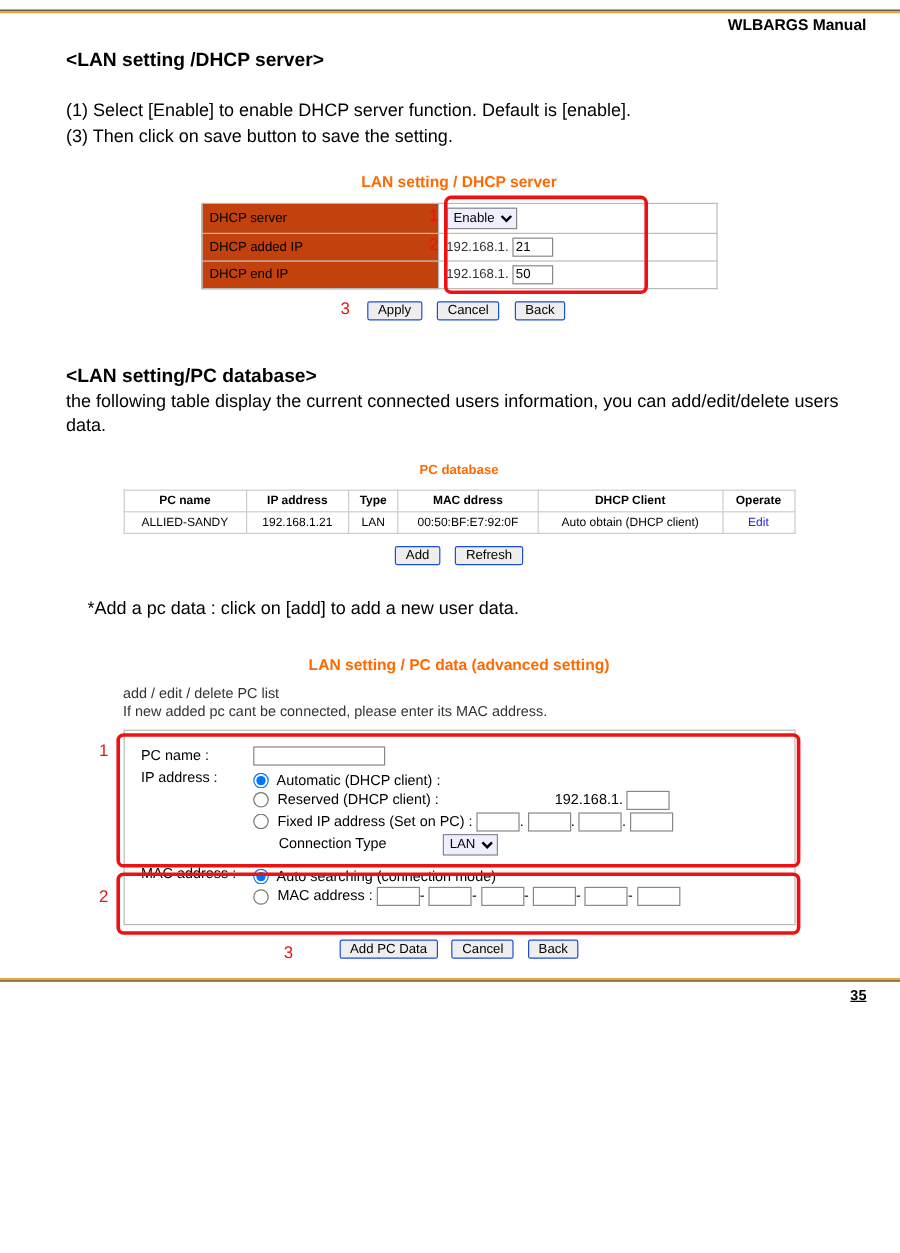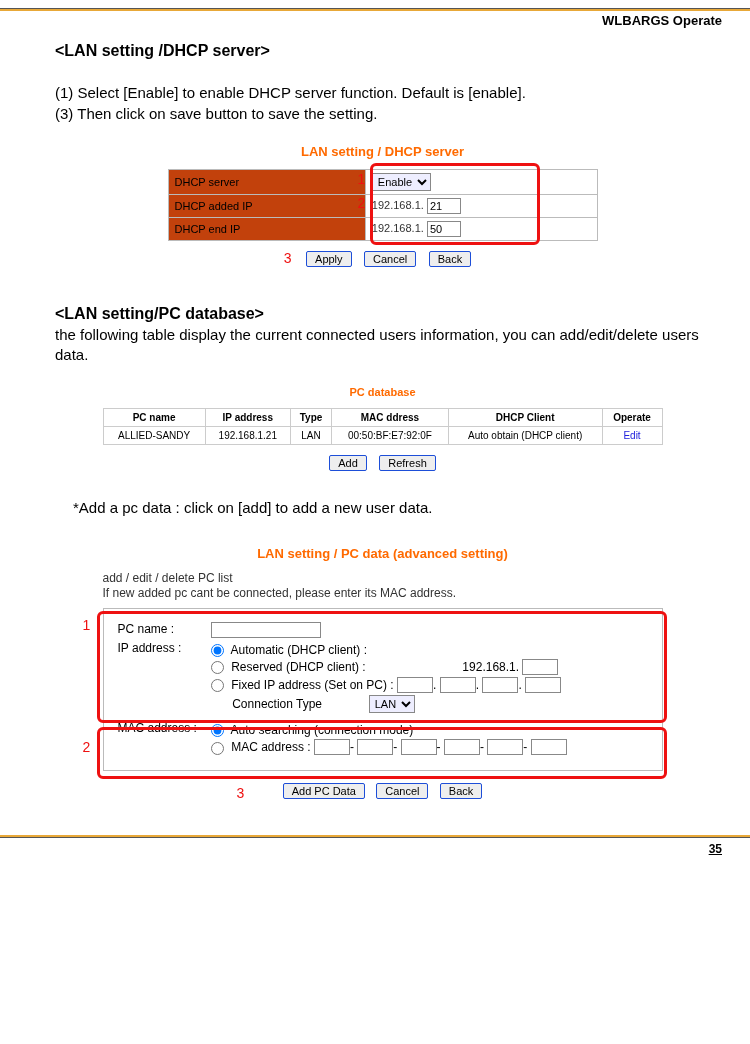--- a/index.html
+++ b/index.html
@@ -187,41 +187,41 @@
   }
   .name-input {
     border: 1px solid #888;
     height: 16px;
     width: 110px;
     font-size: 11px;
     padding: 0 2px;
   }
   .sep-block { margin-top: 6px; }
   .bottom-rule-wrap {
-    margin-top: 36px;
+    margin-top: 16px;
     text-decoration: underline;
   }
   .bottom-rule {
     height: 3px;
     background: #e8a838;
     border-bottom: 1px solid #555;
   }
   .pagenum {
     text-align: right;
     font-size: 12px;
     font-weight: bold;
     padding: 4px 28px 0 0;
   }
 </style>
 </head>
 <body>
 
 <div class="page">
   <div class="top-rule"></div>
-  <div class="header-row">WLBARGS Operate</div>
+  <div class="header-row">WLBARGS Manual</div>
 
   <div class="content">
 
     <div class="section-heading">&lt;LAN setting /DHCP server&gt;</div>
     <div class="steps">
       <div>(1) Select [Enable] to enable DHCP server function. Default is [enable].</div>
       <div>(3) Then click on save button to save the setting.</div>
     </div>
 
     <div class="panel-title">LAN setting / DHCP server</div>

